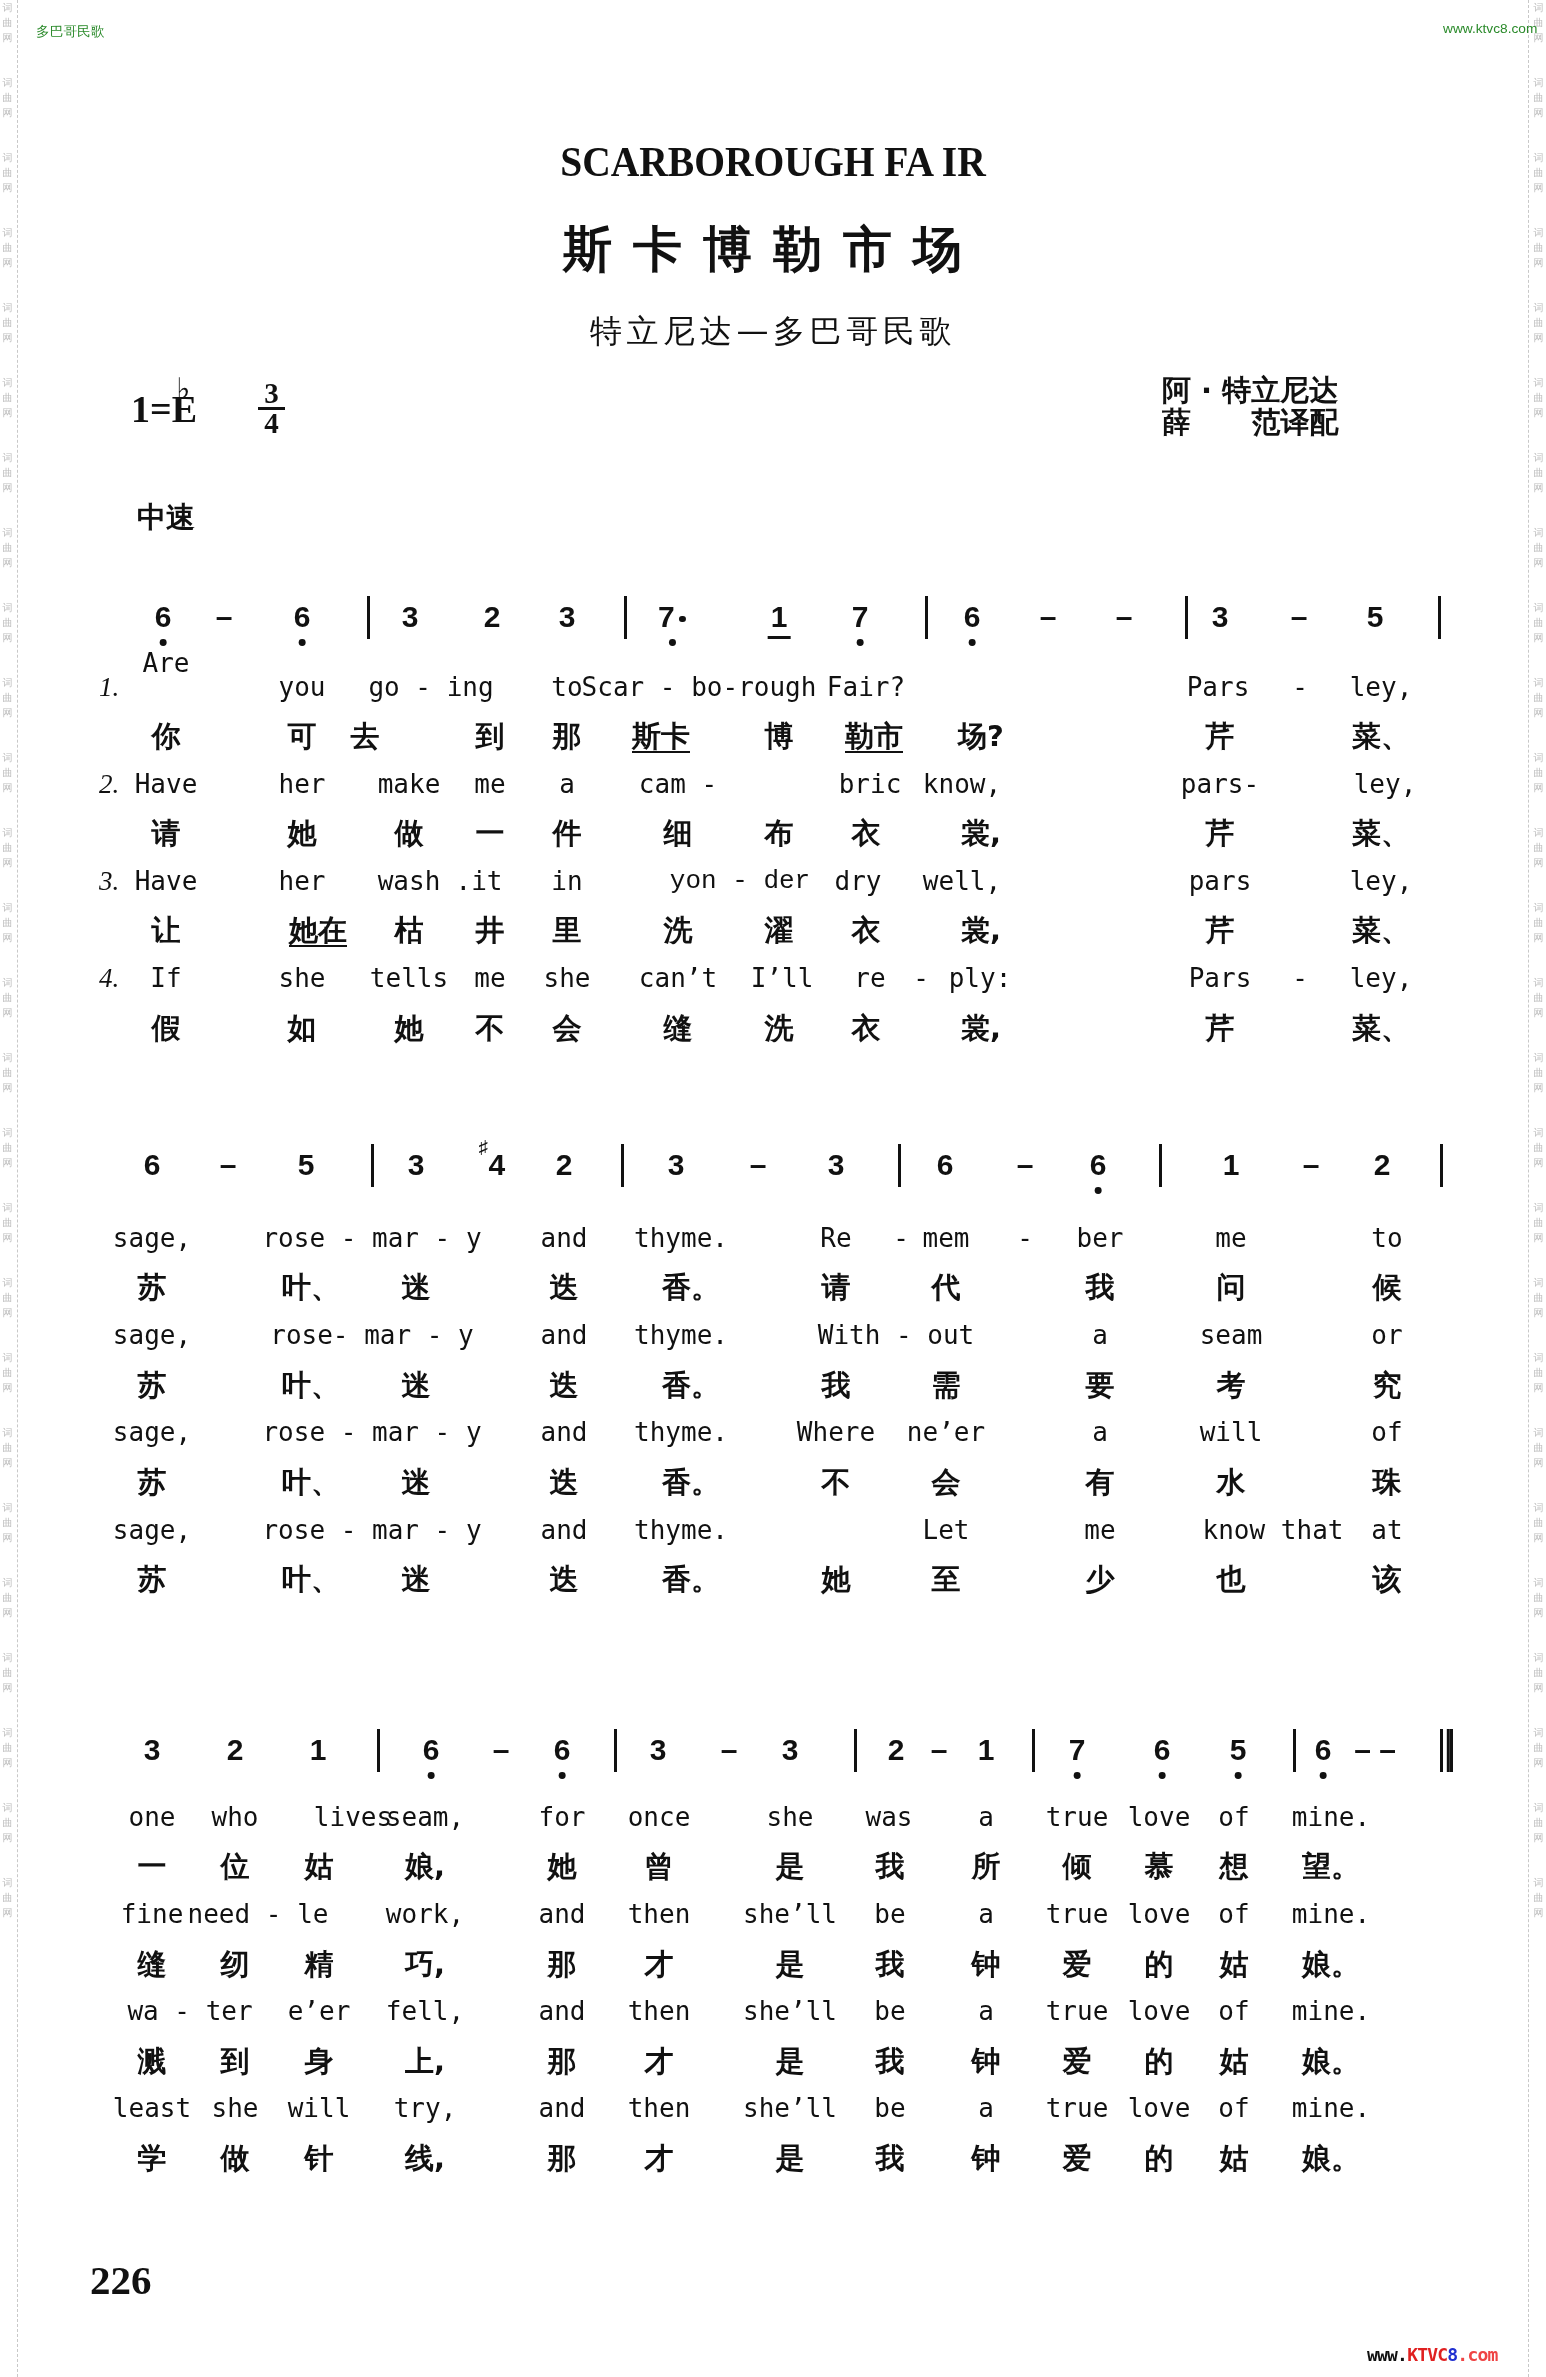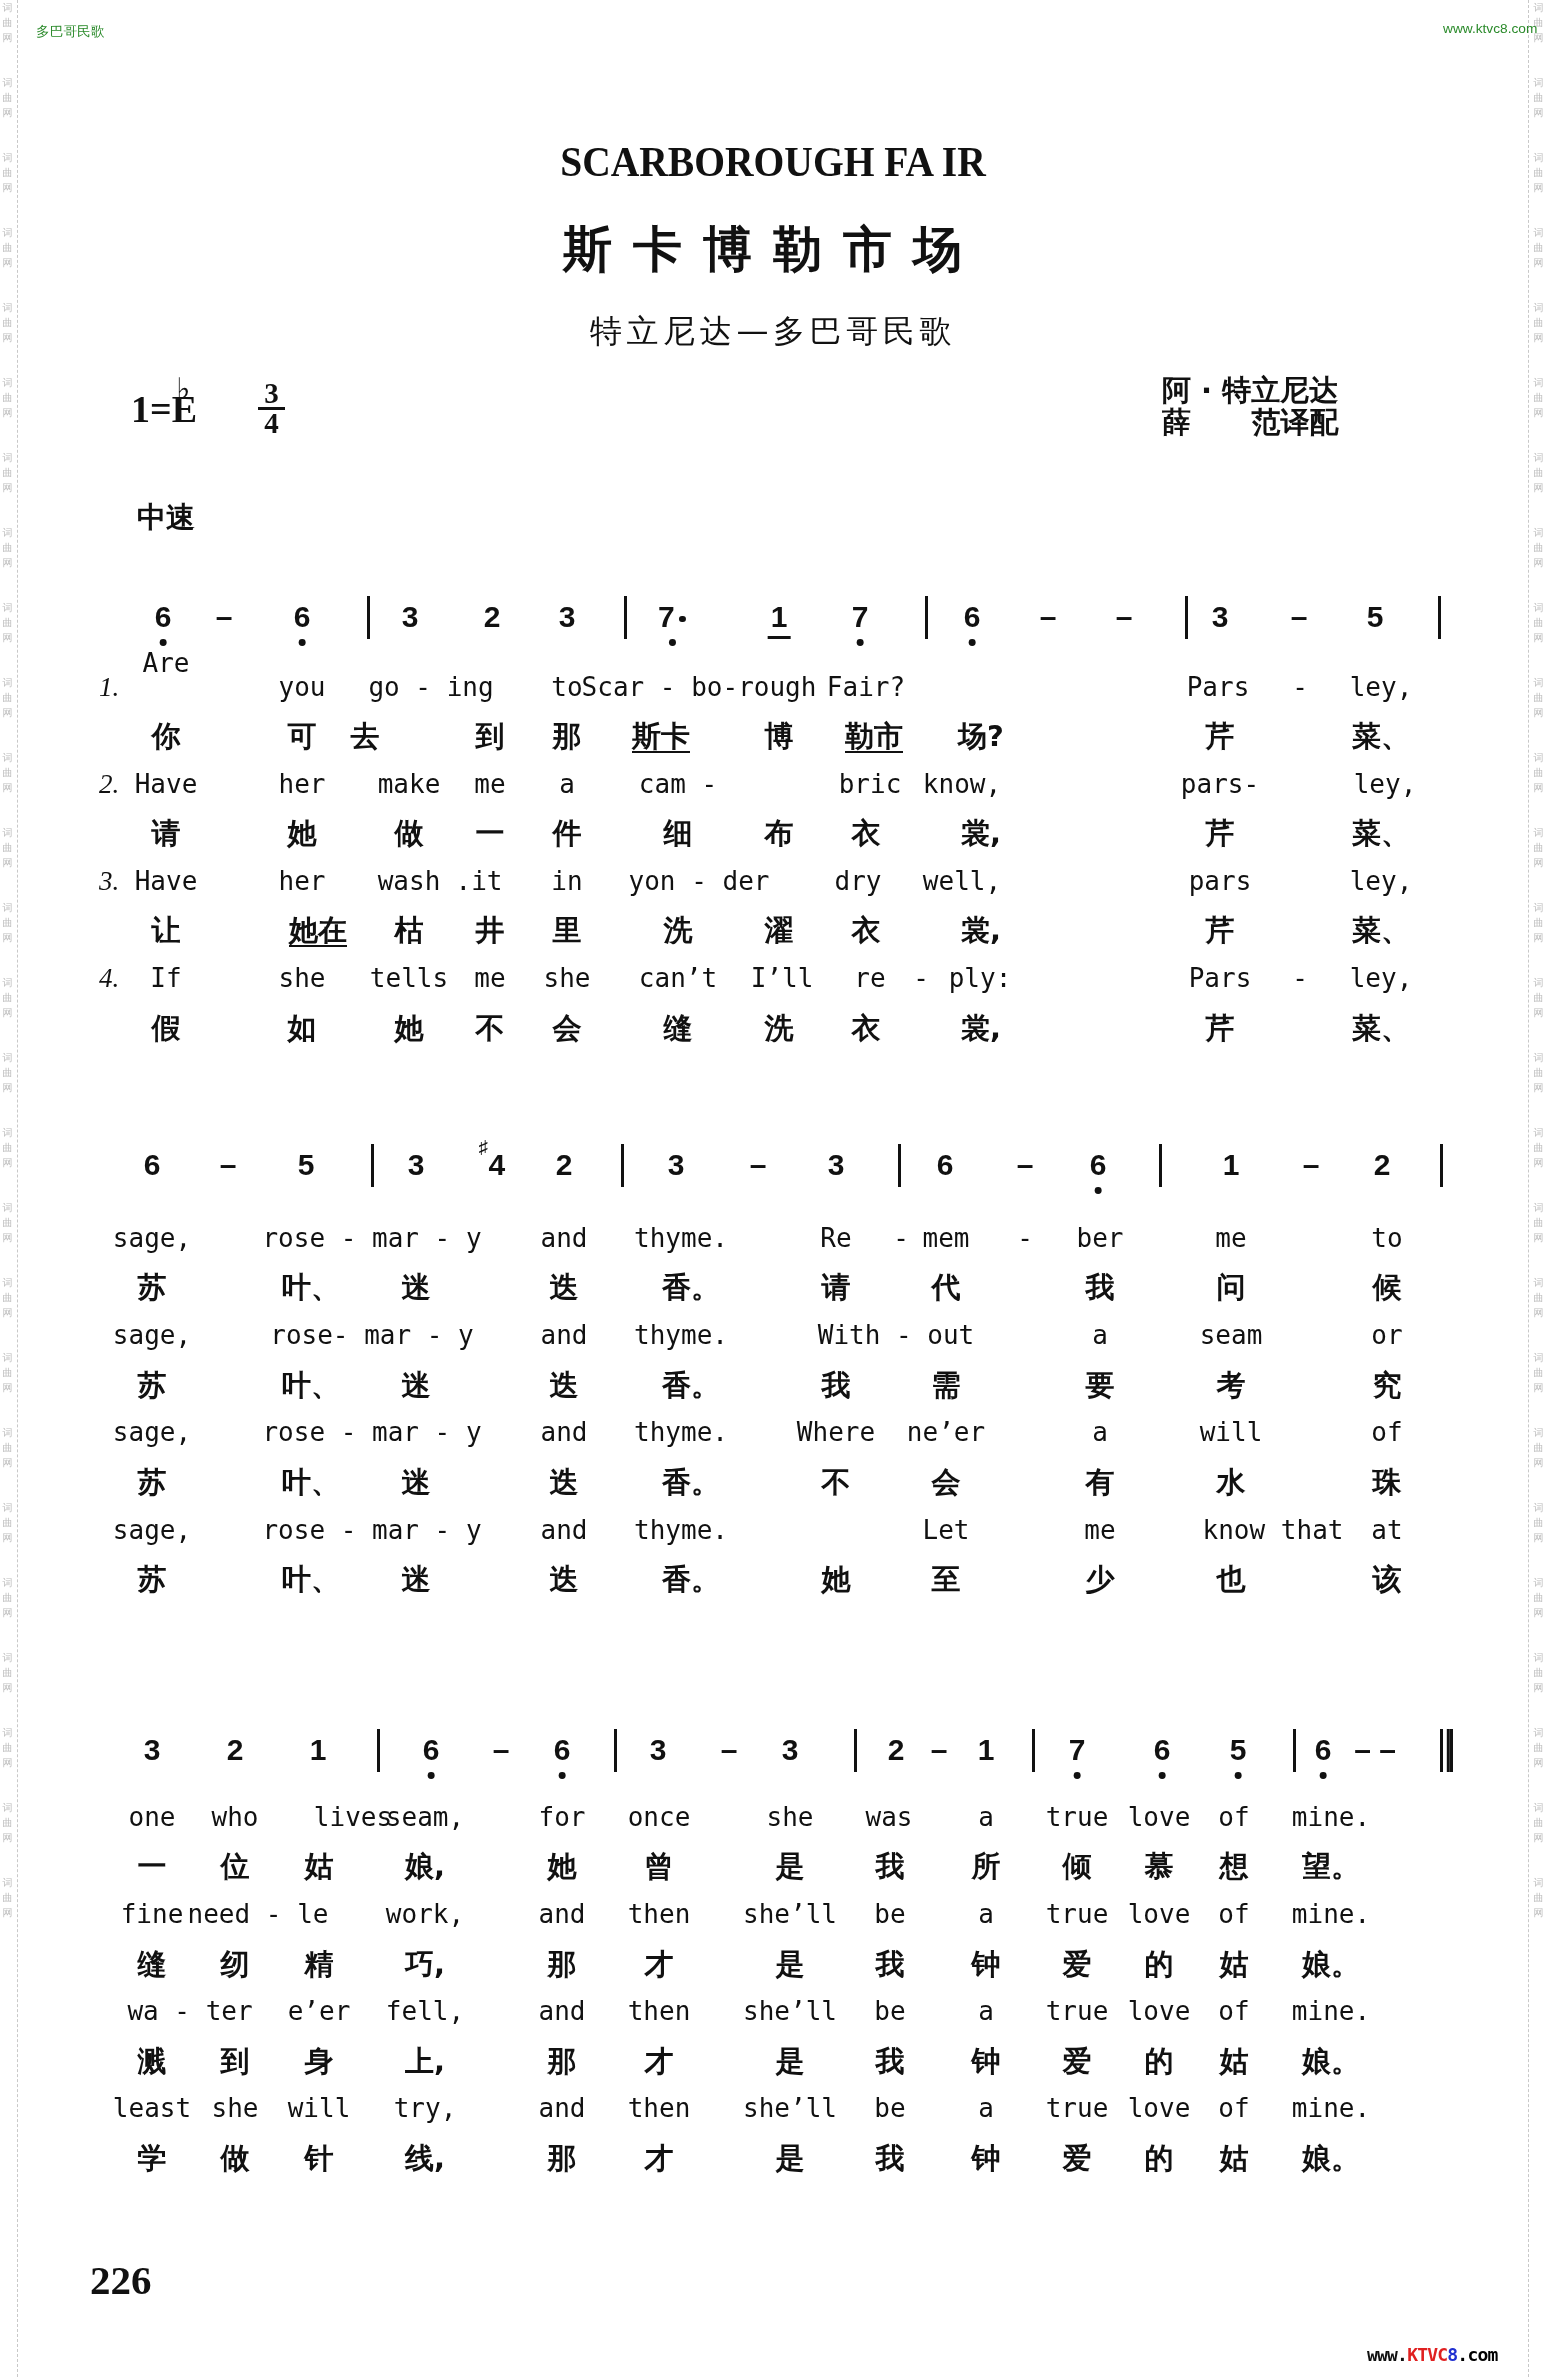--- a/index.html
+++ b/index.html
@@ -346,21 +346,21 @@
     <div class="lyr zh" style="left:866px;top:814px;">衣</div>
     <div class="lyr zh" style="left:981px;top:814px;">裳,</div>
     <div class="lyr zh" style="left:1220px;top:814px;">芹</div>
     <div class="lyr zh" style="left:1381px;top:814px;">菜、</div>
     <div class="verse-num" style="left:99px;top:866px;">3.</div>
     <div class="lyr" style="left:166px;top:866px;">Have</div>
     <div class="lyr" style="left:302px;top:866px;">her</div>
     <div class="lyr" style="left:409px;top:866px;">wash</div>
     <div class="lyr" style="left:479px;top:866px;">.it</div>
     <div class="lyr" style="left:567px;top:866px;">in</div>
-    <div class="lyr" style="left:699px;top:866px;">yon - der</div>
+    <div class="lyr" style="left:740px;top:866px;font-family:Liberation Mono, monospace;">yon - der</div>
     <div class="lyr" style="left:858px;top:866px;">dry</div>
     <div class="lyr" style="left:962px;top:866px;">well,</div>
     <div class="lyr" style="left:1220px;top:866px;">pars</div>
     <div class="lyr" style="left:1381px;top:866px;">ley,</div>
     <div class="lyr zh" style="left:166px;top:911px;">让</div>
     <div class="lyr zh" style="left:318px;top:911px;"><span class="u">她在</span></div>
     <div class="lyr zh" style="left:409px;top:911px;">枯</div>
     <div class="lyr zh" style="left:490px;top:911px;">井</div>
     <div class="lyr zh" style="left:567px;top:911px;">里</div>
     <div class="lyr zh" style="left:678px;top:911px;">洗</div>
@@ -612,15 +612,15 @@
     <div class="lyr zh" style="left:890px;top:2139px;">我</div>
     <div class="lyr zh" style="left:986px;top:2139px;">钟</div>
     <div class="lyr zh" style="left:1077px;top:2139px;">爱</div>
     <div class="lyr zh" style="left:1159px;top:2139px;">的</div>
     <div class="lyr zh" style="left:1234px;top:2139px;">姑</div>
     <div class="lyr zh" style="left:1331px;top:2139px;">娘。</div>
   </div>
 
 <div class="abs page-num">226</div>
 <div class="abs site-br">
-  <span style="color:#111">www.</span><span style="color:#e02020">KTVC</span><span style="color:#2030d0">8</span><span style="color:#000000">.com</span>
+  <span style="color:#111">www.</span><span style="color:#e02020">KTVC</span><span style="color:#2030d0">8</span><span style="color:#ef4444">.com</span>
 </div>
 
 
 </body></html>

